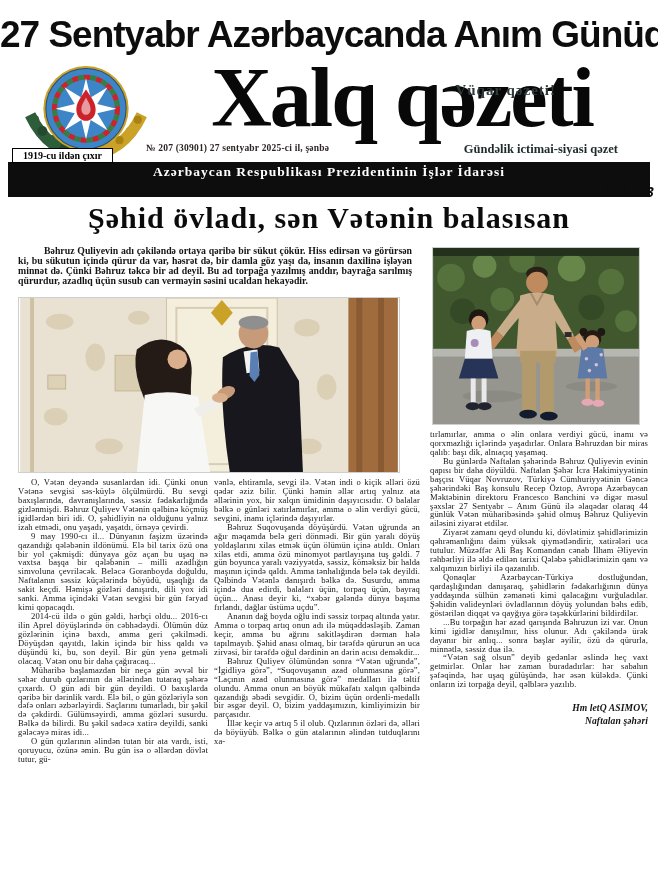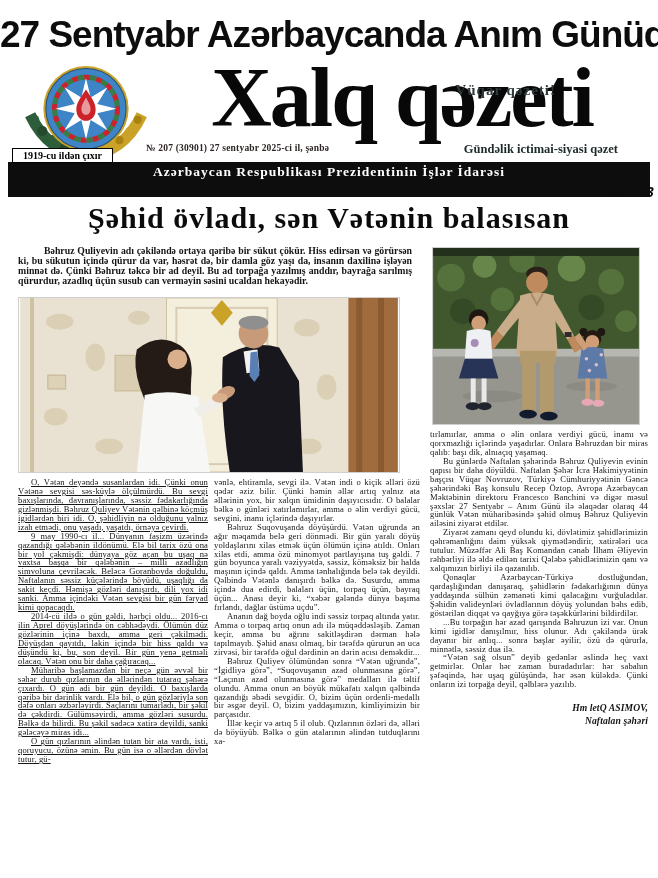--- a/index.html
+++ b/index.html
@@ -63,21 +63,21 @@
     text-align:justify; text-indent:26px; color:#151515;
   }
   .photo { position:absolute; border:1px solid #cfcfcf; }
   .photo-left  { left:18px;  top:297px; width:382px; height:176px; }
   .photo-right { left:432px; top:247px; width:208px; height:178px; }
   .photo svg { display:block; width:100%; height:100%; }
   .col {
     position:absolute; font-size:8.6px; line-height:1.04;
     text-align:justify; color:#171717; letter-spacing:0.1px;
   }
-  .col-left   { left:18px;  top:478px; width:190px;text-decoration:underline; }
+  .col-left   { left:18px;  top:478px; width:190px; }
   .col-middle { left:214px; top:478px; width:206px; }
   .col-right  { left:430px; top:430px; width:218px; }
   .col p { text-indent:13px; margin:0; }
   .col p.cont { text-indent:0; }
   .signature {
     margin-top:13px; text-align:right;
     font-weight:bold; font-style:italic; font-size:9.6px; line-height:1.35;
     color:#151515;
   }
 </style>

